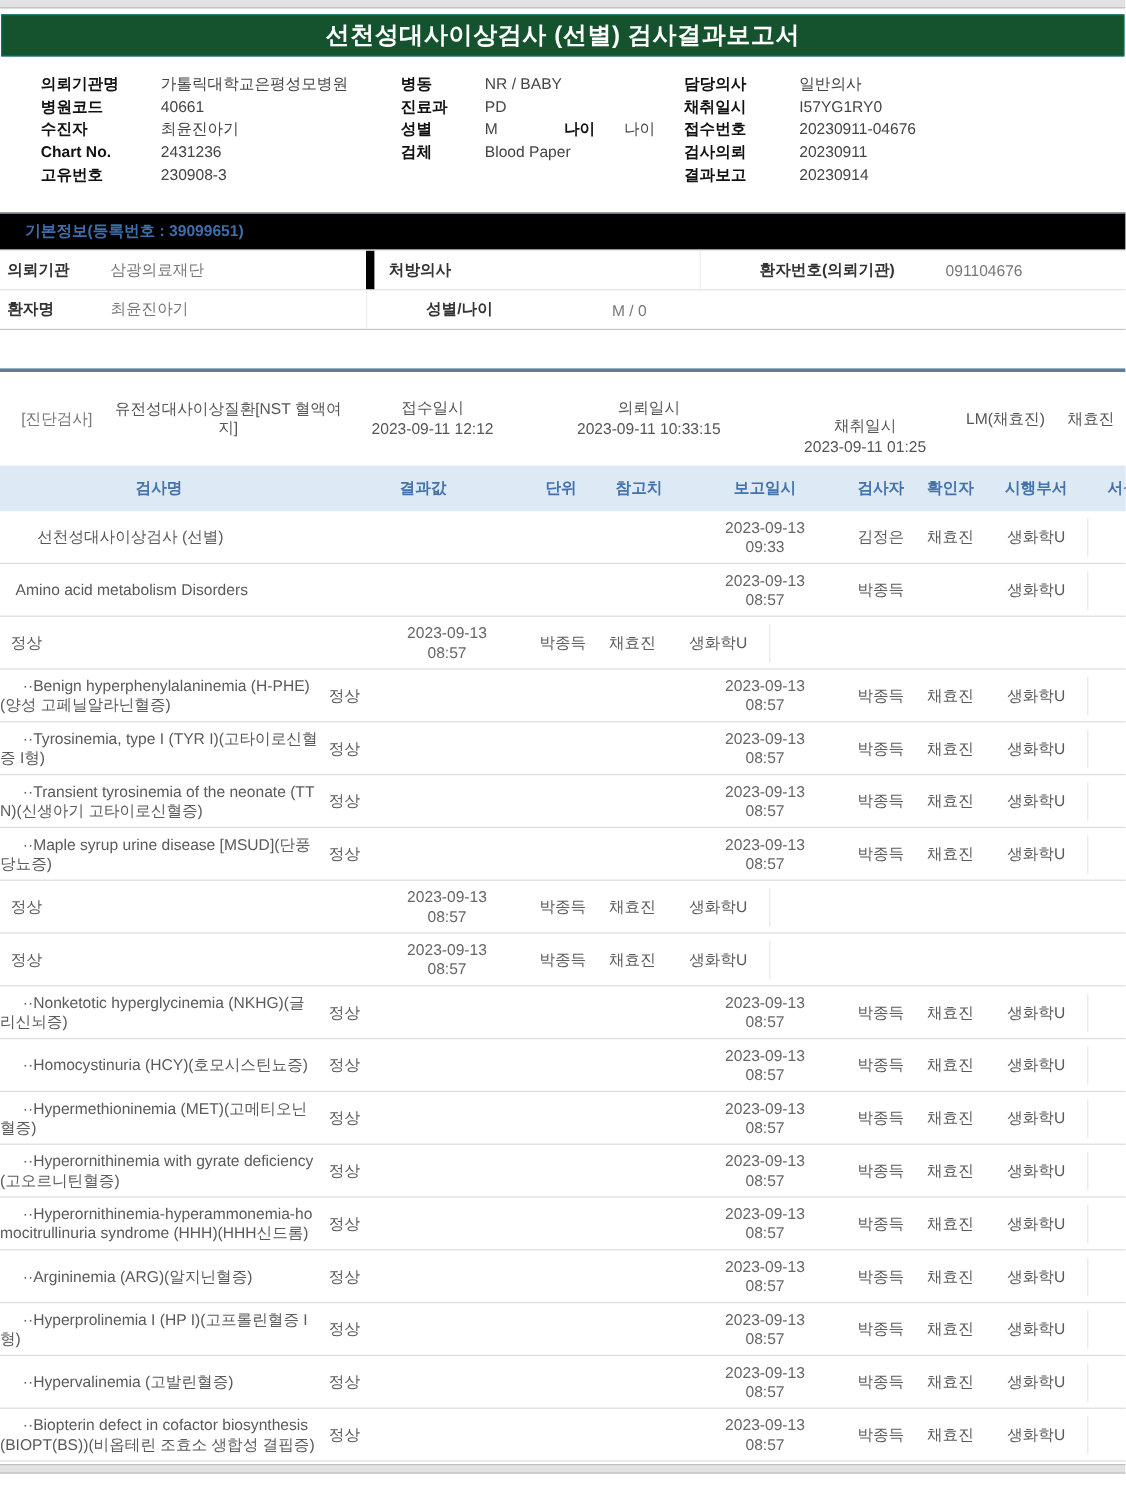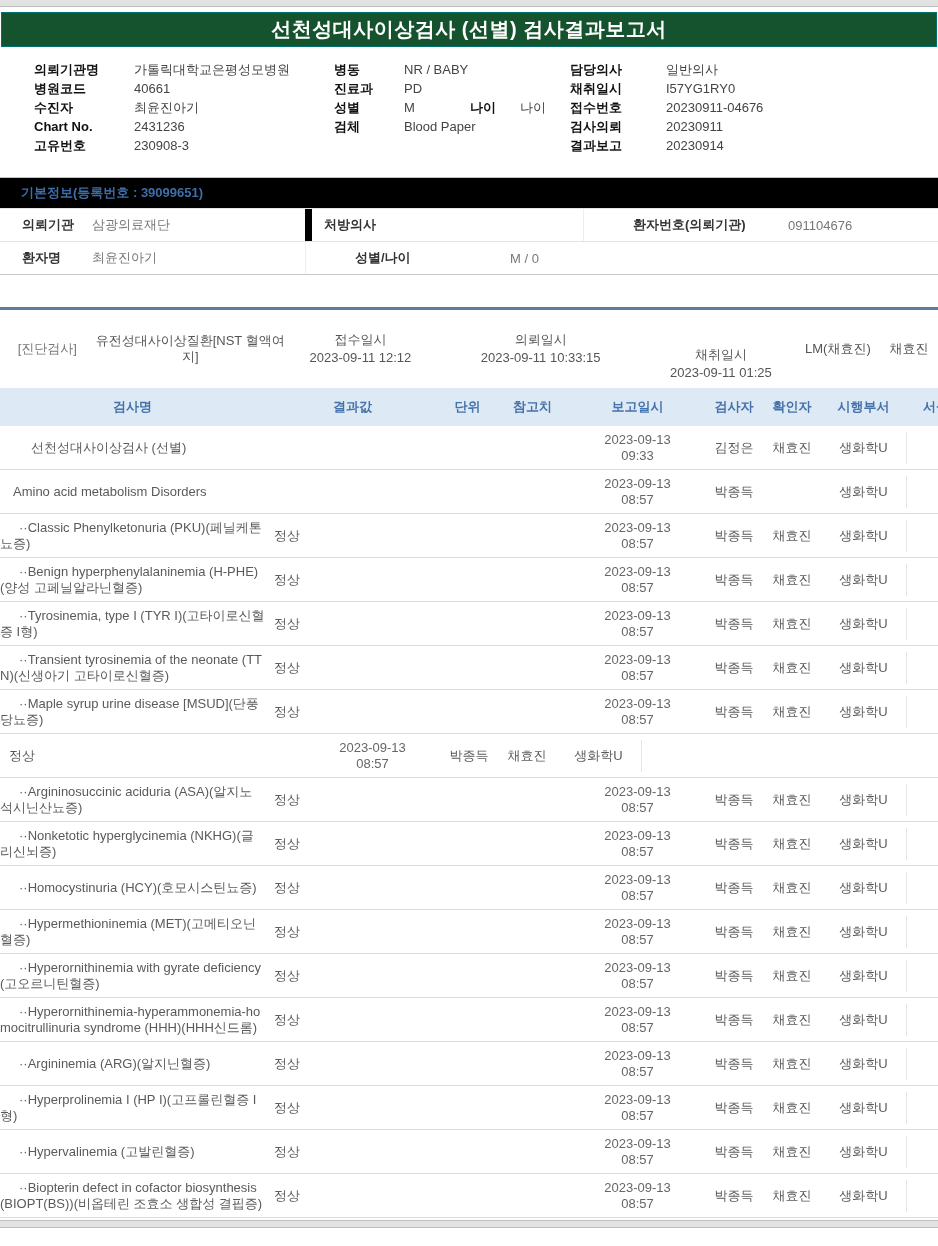--- a/index.html
+++ b/index.html
@@ -21,21 +21,21 @@
   .col2 .ilabel.extra { width:auto; min-width:0; padding-right:24px; }
   .col3 { flex:1; }       .col3 .ilabel { width:96px; }
   
   .basic { margin-top:12px; border-bottom:1px solid #c6c6c6; }
   .basic-header { background:#000000; border-top:1px solid #b3c6da; padding:6px 0 6px 21px;
                   color:#3e6ea9; font-weight:700; font-size:13px; }
   .basic-row { display:flex; border-top:1px solid #e3e3e3; height:33px; align-items:center; font-size:13px; }
   .bpair { display:flex; align-items:center; height:100%; }
   .bp1 { width:305px; }  .bp2 { width:278px; border-left:7px solid #000000; }  .bp3 { flex:1; border-left:1px solid #ededed;padding-left:32px; }
   .blabel { font-weight:700; color:#333; }
-  .bp1 .blabel { width:92px;  padding-left:22px;font-family:Liberation Serif, serif; }
+  .bp1 .blabel { width:92px;  padding-left:6px;font-family:Liberation Serif, serif; }
   .bp2 .blabel { width:112px; padding-left:12px; }
   .bp3 .blabel { width:172px; padding-left:17px; }
   .bvalue { color:#777; }
   
   .order-row { margin-top:32px; border-top:3px solid #5c7d9d; display:flex; align-items:center;
                padding:6px 0; font-size:13px; color:#555; }
   .o-tag  { width:95px;  text-align:center; color:#777; }
   .o-group{ width:192px; text-align:center; line-height:16px; color:#555; }
   .o-dt   { text-align:center; line-height:18px; }
   .o-dt1 { width:150px; } .o-dt2 { width:212px; } .o-dt3 { width:150px;margin-top:30px; }
@@ -221,21 +221,20 @@
           <div>2023-09-13</div>
           <div>08:57</div>
         </div>
         <div class="cell-tester">박종득</div>
         <div class="cell-conf"></div>
         <div class="cell-dept">생화학U</div>
         <div class="cell-form"></div>
       </div>
 
       <div class="trow">
-        <div class="cell-name ind2">··Classic Phenylketonuria (PKU)(페닐케톤뇨증)</div>
         <div class="cell-result">정상</div>
         <div class="cell-unit"></div>
         <div class="cell-ref"></div>
         <div class="cell-date">
           <div>2023-09-13</div>
           <div>08:57</div>
         </div>
         <div class="cell-tester">박종득</div>
         <div class="cell-conf">채효진</div>
         <div class="cell-dept">생화학U</div>
@@ -310,21 +309,20 @@
           <div>2023-09-13</div>
           <div>08:57</div>
         </div>
         <div class="cell-tester">박종득</div>
         <div class="cell-conf">채효진</div>
         <div class="cell-dept">생화학U</div>
         <div class="cell-form"></div>
       </div>
 
       <div class="trow">
-        <div class="cell-name ind2">··Argininosuccinic aciduria (ASA)(알지노석시닌산뇨증)</div>
         <div class="cell-result">정상</div>
         <div class="cell-unit"></div>
         <div class="cell-ref"></div>
         <div class="cell-date">
           <div>2023-09-13</div>
           <div>08:57</div>
         </div>
         <div class="cell-tester">박종득</div>
         <div class="cell-conf">채효진</div>
         <div class="cell-dept">생화학U</div>

